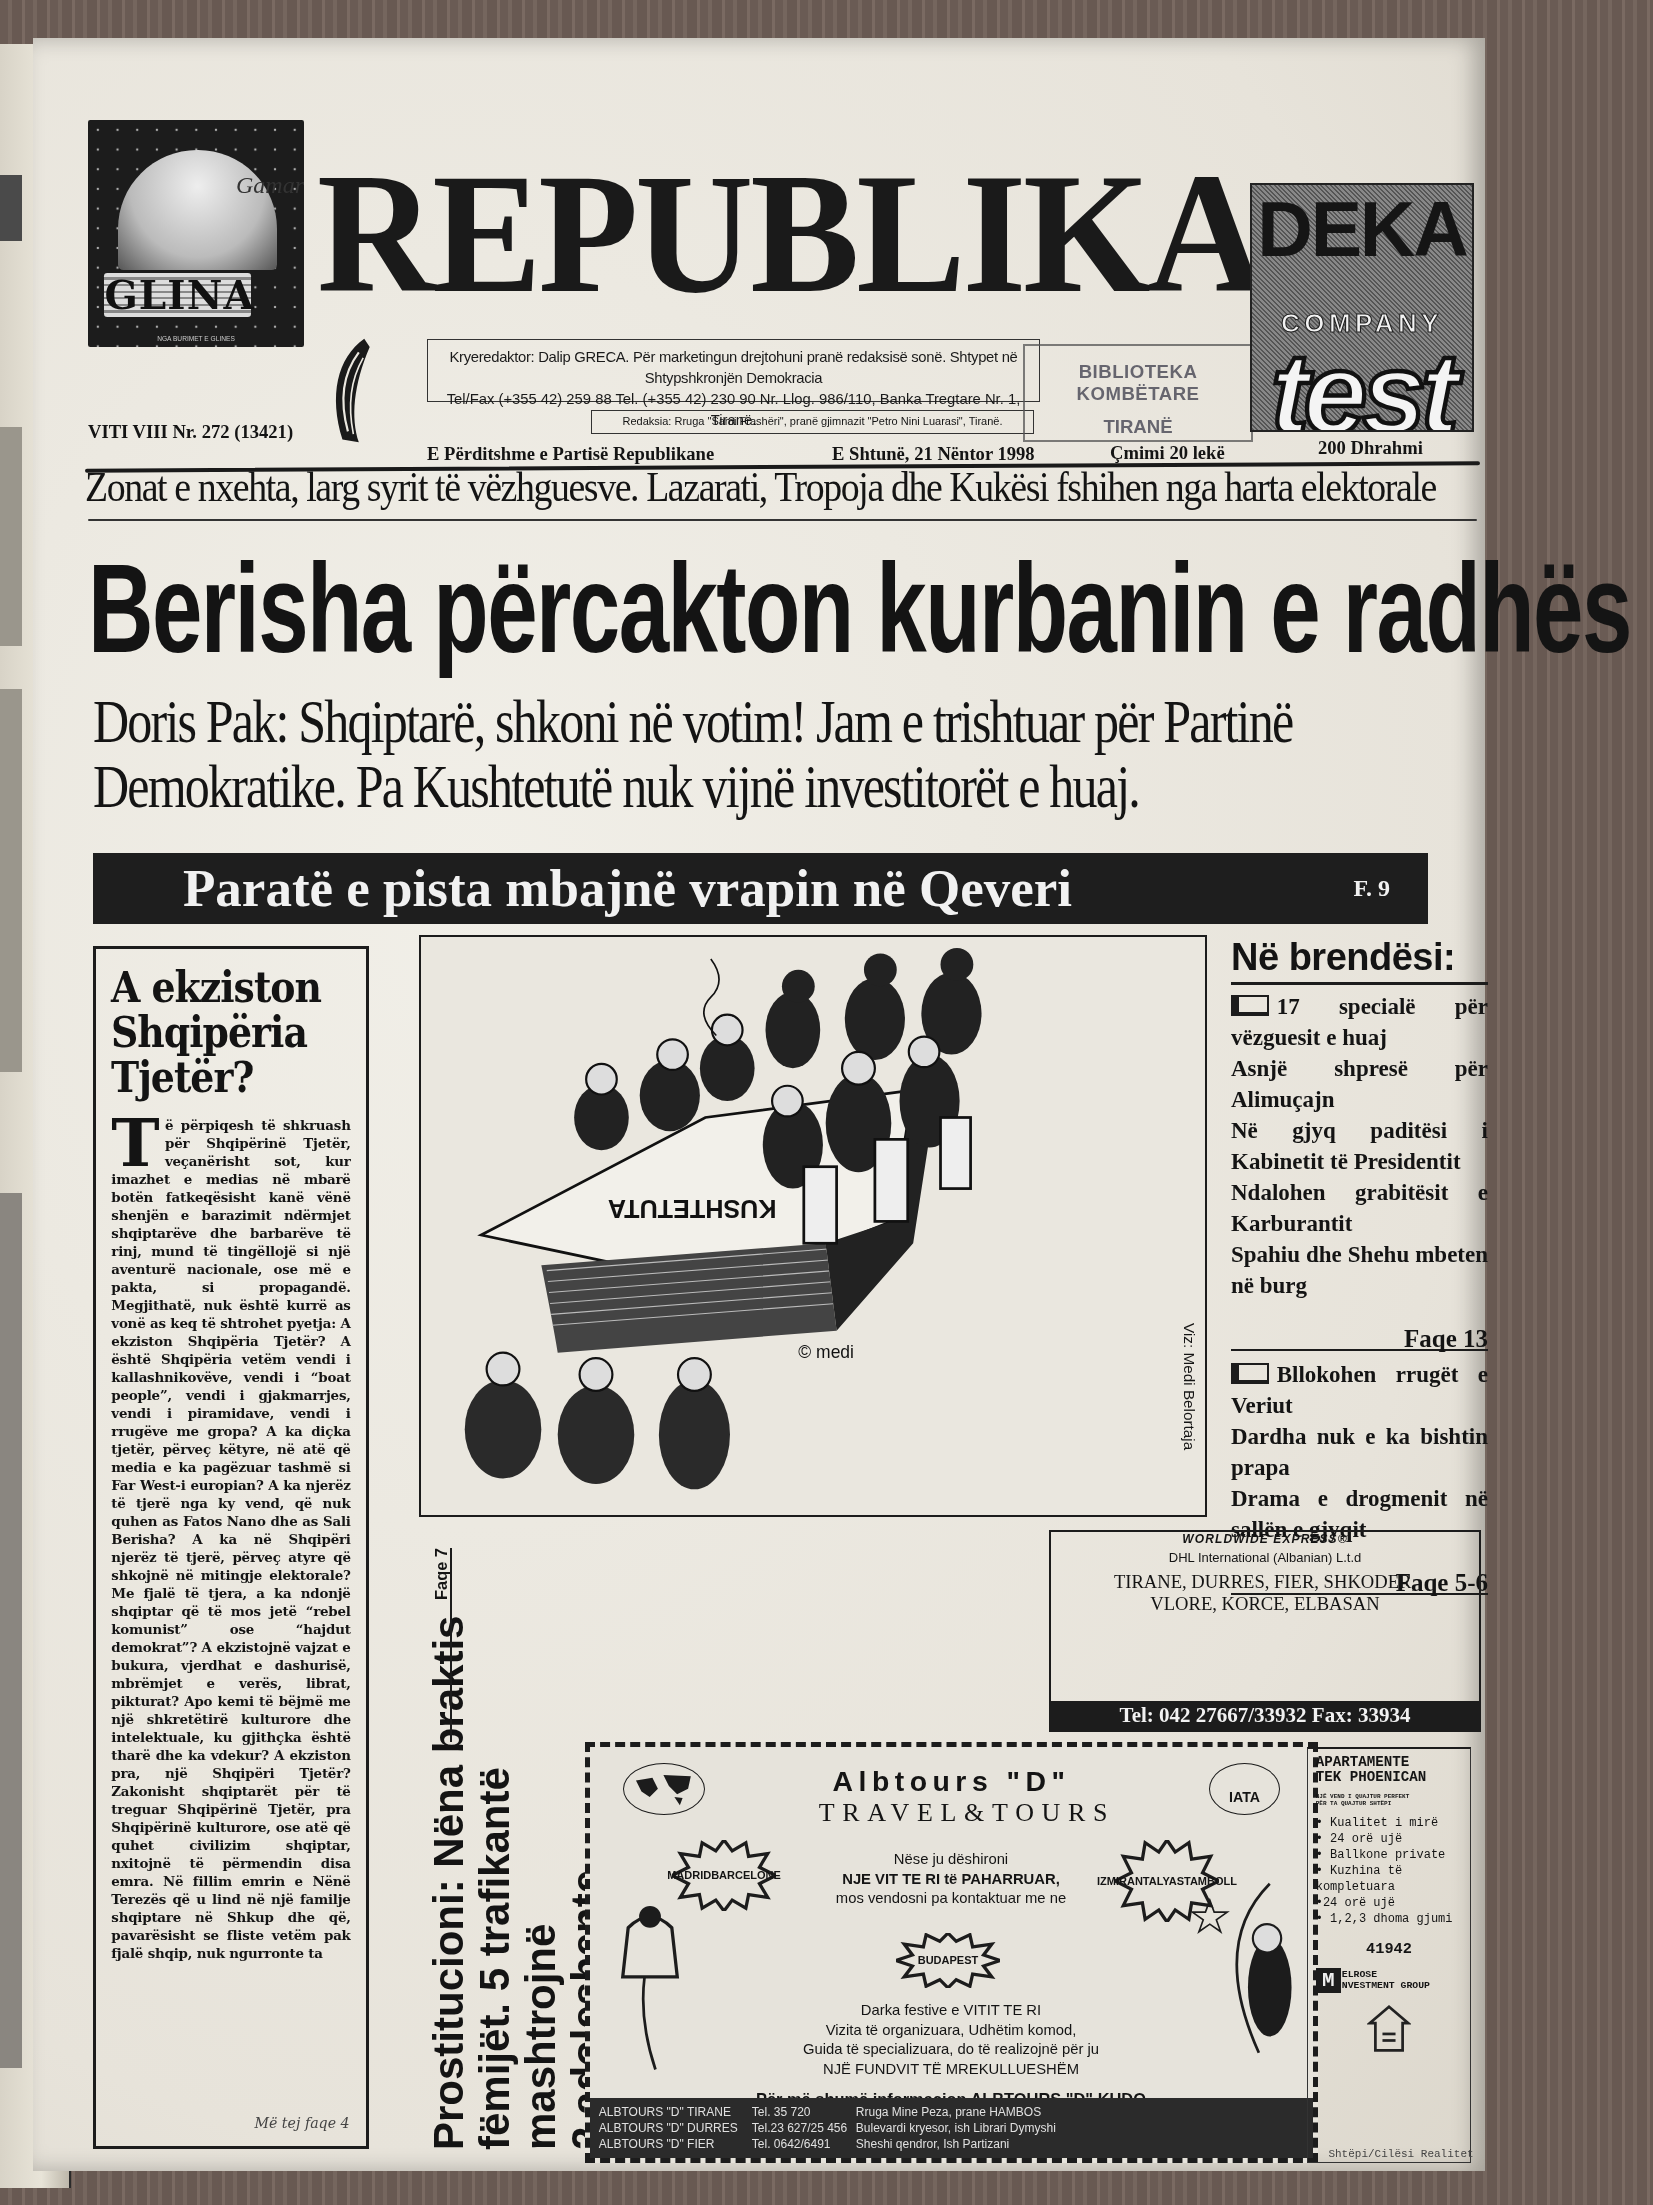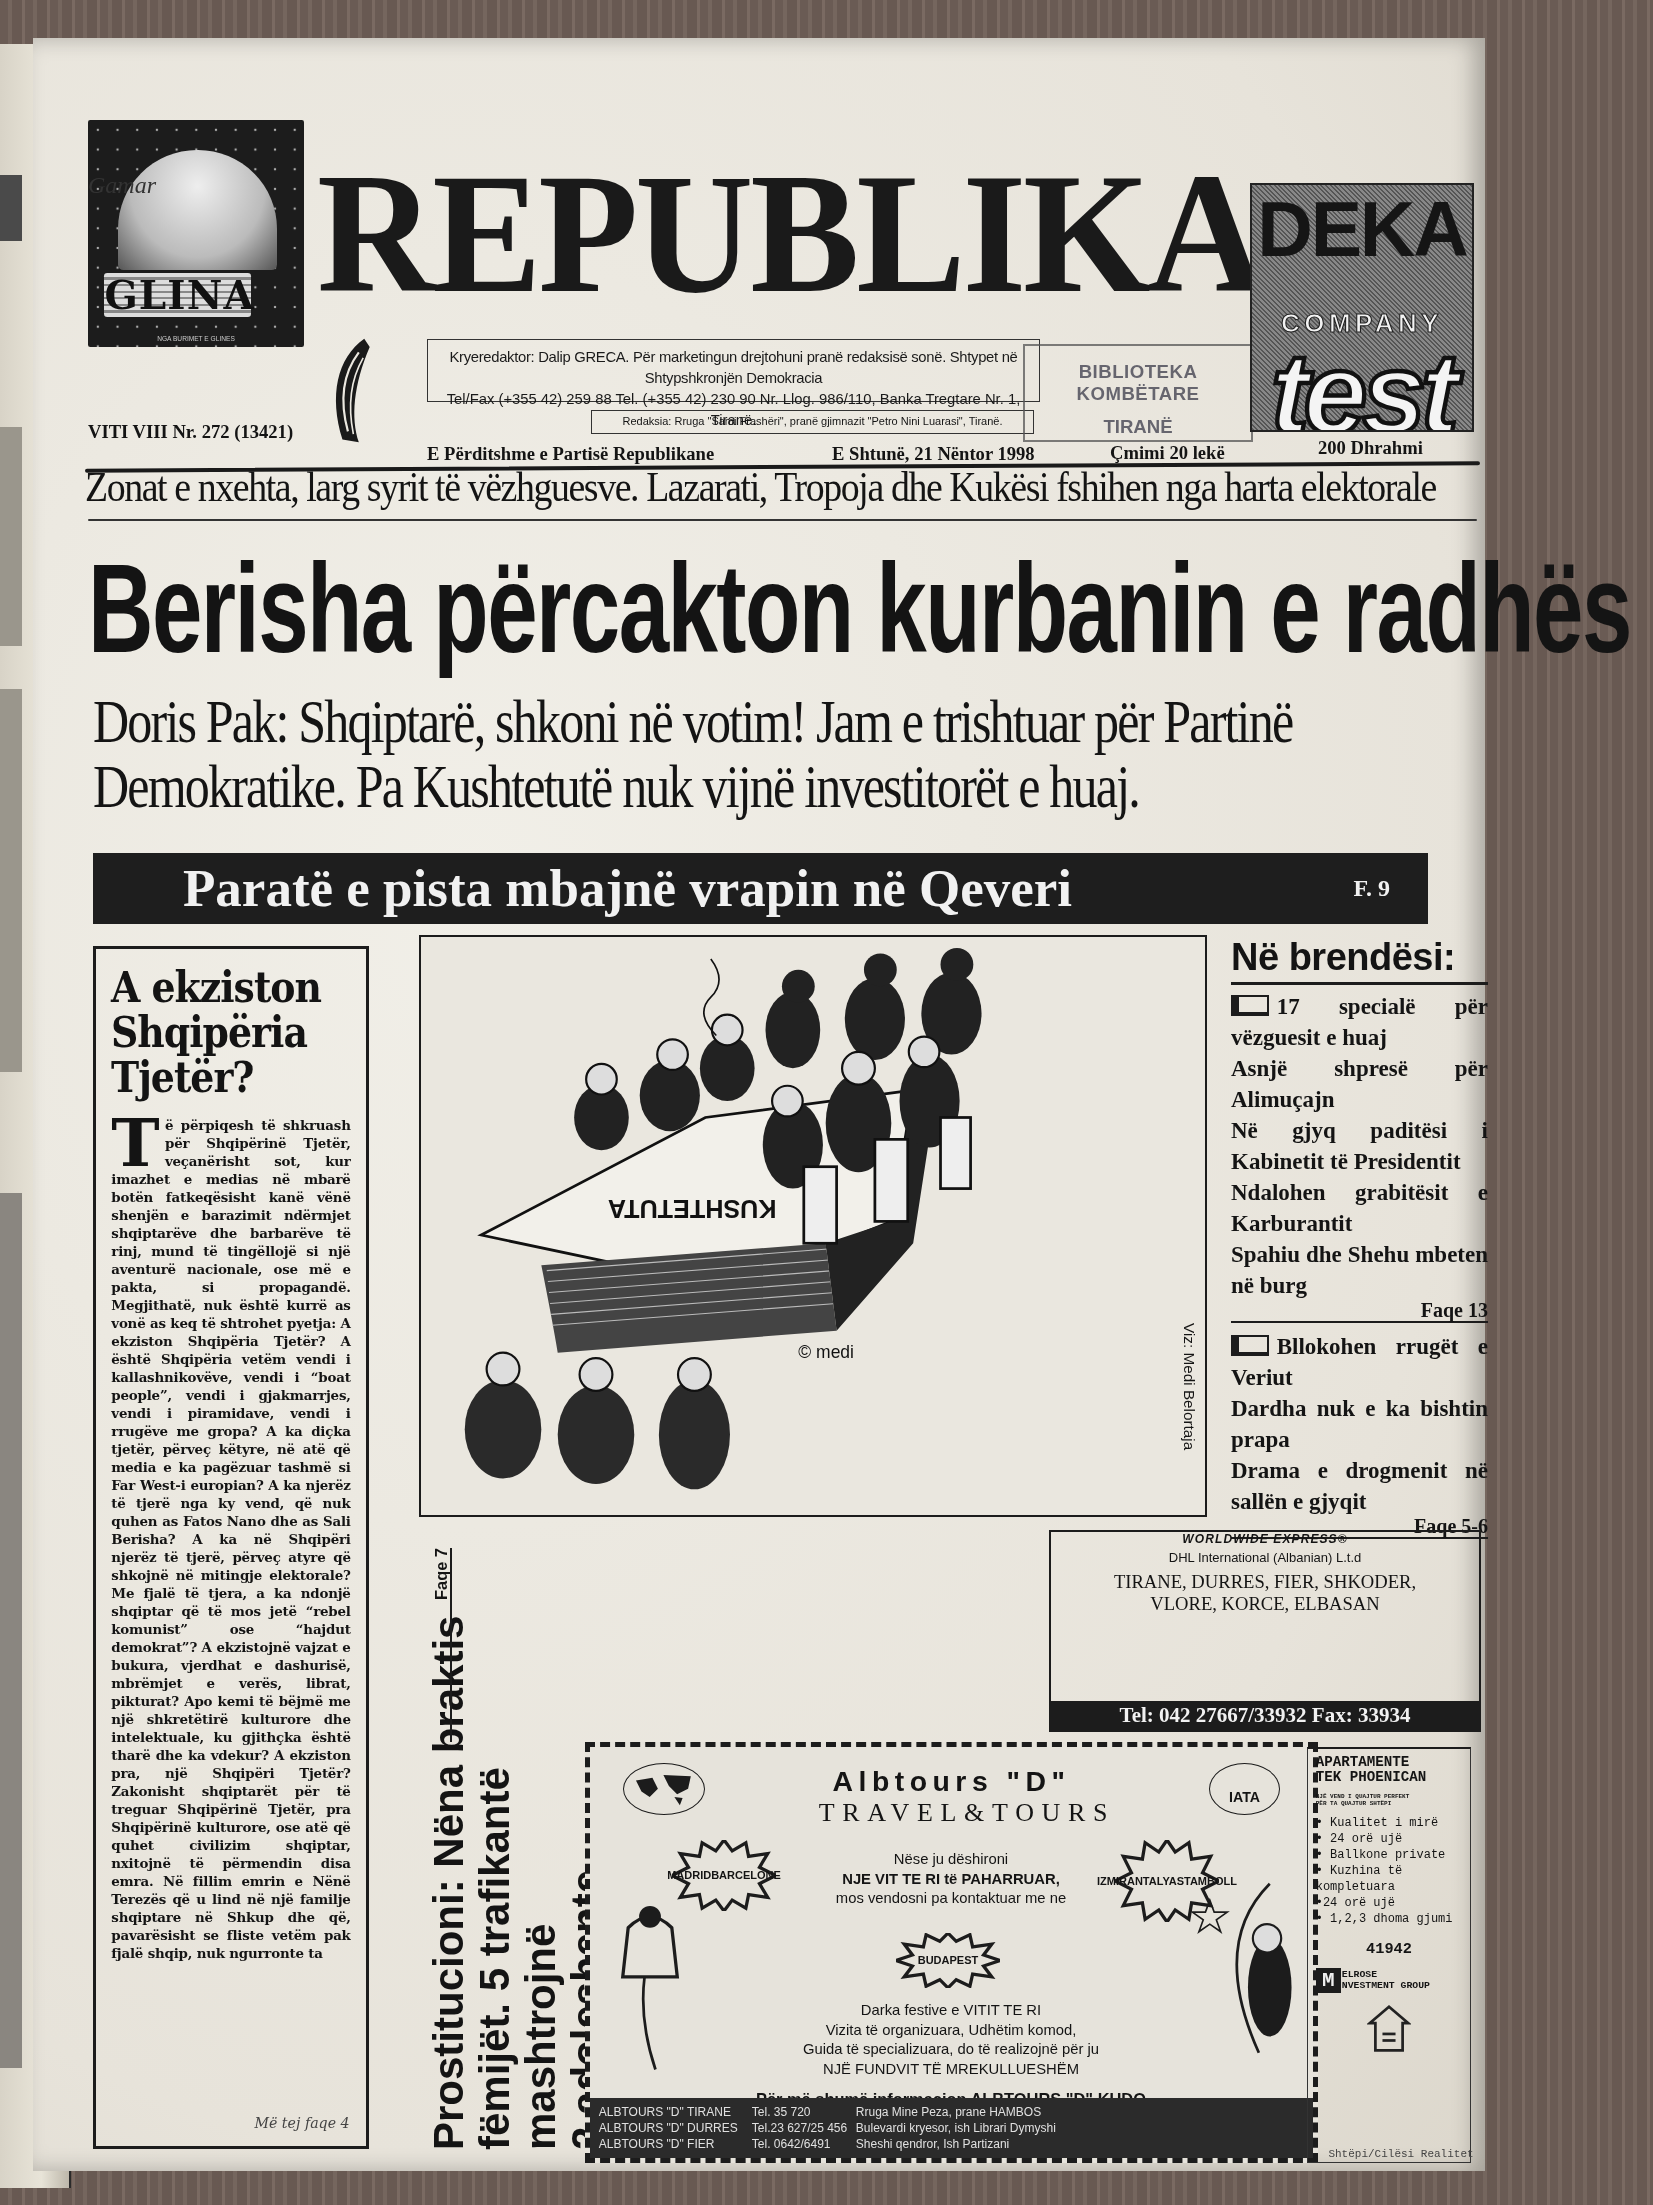--- a/index.html
+++ b/index.html
@@ -30,21 +30,21 @@
     left: 55px; top: 82px; width: 216px; height: 227px; background: #1c1c1c;
     border-radius: 2.2px; overflow: hidden;
     background-image: radial-gradient(circle, #aaa 1.1px, transparent 1.6px);
     background-size: 19.7px 19.7px;
   }
   .glina-logo .dome {
     position: absolute; left: 30px; top: 30px; width: 159px; height: 120px;
     background: radial-gradient(ellipse at 50% 30%, #eee 0%, #bbb 60%, #555 100%);
     border-radius: 79px 79px 5.5px 5.5px;
   }
-  .glina-logo .gamar { position: absolute; left: 0; width: 100%; top: 52px; text-align: left; font-style: italic; font-size: 24px; color: #333; }
+  .glina-logo .gamar { position: absolute; left: 0; width: 100%; top: 52px; text-align: right; font-style: italic; font-size: 24px; color: #333; }
   .glina-logo .band {
     position: absolute; left: 16.4px; top: 153px; width: 147px; height: 44px;
     background: repeating-linear-gradient(180deg, #ddd 0 4.4px, #888 4.4px 6.6px);
     border-radius: 3.3px; text-align: center; font-family: "DejaVu Serif", serif;
     font-size: 39px; font-weight: bold; color: #111; line-height: 44px; letter-spacing: 1.1px;
   }
   .glina-logo .tag { position: absolute; bottom: 5.5px; left: 0; width: 100%; text-align: center; font-size: 6.6px; color: #ccc; font-family: "Liberation Sans", sans-serif; }
 
   .masthead-title {
     left: 284px; top: 109px; font-family: "Liberation Serif", serif; font-weight: bold;
@@ -120,21 +120,21 @@
   
   .cartoon { left: 386px; top: 897px; width: 788px; height: 582px; border: 2.7px solid #1c1c1c; background: #eae7df; }
   .cartoon svg { position: absolute; left: 0; top: 0; }
   .credit { position: absolute; right: 6.6px; top: 386px; writing-mode: vertical-rl; font-family: "Liberation Sans", sans-serif; font-size: 15.3px; }
 
   
   .inside { left: 1198px; top: 897px; width: 257px; }
   .inside h3 { font-family: "Liberation Sans", sans-serif; font-weight: bold; font-size: 38px; line-height: 44px; letter-spacing: -0.5px; border-bottom: 3.3px solid #1c1c1c; padding-bottom: 3.3px; }
   .inside .item { font-family: "Liberation Serif", serif; font-weight: bold; font-size: 23px; line-height: 31px; text-align: justify; }
   .inside .box-icon { display: inline-block; width: 38px; height: 21px; border: 2.2px solid #1c1c1c; border-left-width: 8.8px; border-bottom-width: 4.4px; vertical-align: -2.2px; margin-right: 7.7px; }
-  .inside .faqe { font-family: "Liberation Serif", serif; font-weight: bold; font-size: 20px; text-align: right; border-bottom: 2.2px solid #1c1c1c; line-height: 19.7px; }
+  .inside .faqe { font-family: "Liberation Serif", serif; font-weight: bold; font-size: 25px; text-align: right; border-bottom: 2.2px solid #1c1c1c; line-height: 19.7px; margin-top: 28px; }
 
   
   .vert { left: 393px; top: 1510px; width: 148px; height: 602px; }
   .vert-inner {
     position: absolute; left: 0; top: 602px; width: 602px; height: 148px;
     transform: rotate(-90deg); transform-origin: left top;
     font-family: "Liberation Sans", sans-serif; font-weight: bold; font-size: 42px; line-height: 46px;
   }
   .vert-inner .faqe7 { position: absolute; right: 0; top: 5.5px; font-size: 16.4px; border-bottom: 2.2px solid #1c1c1c; padding-left: 142px; line-height: 18.6px; }
 

